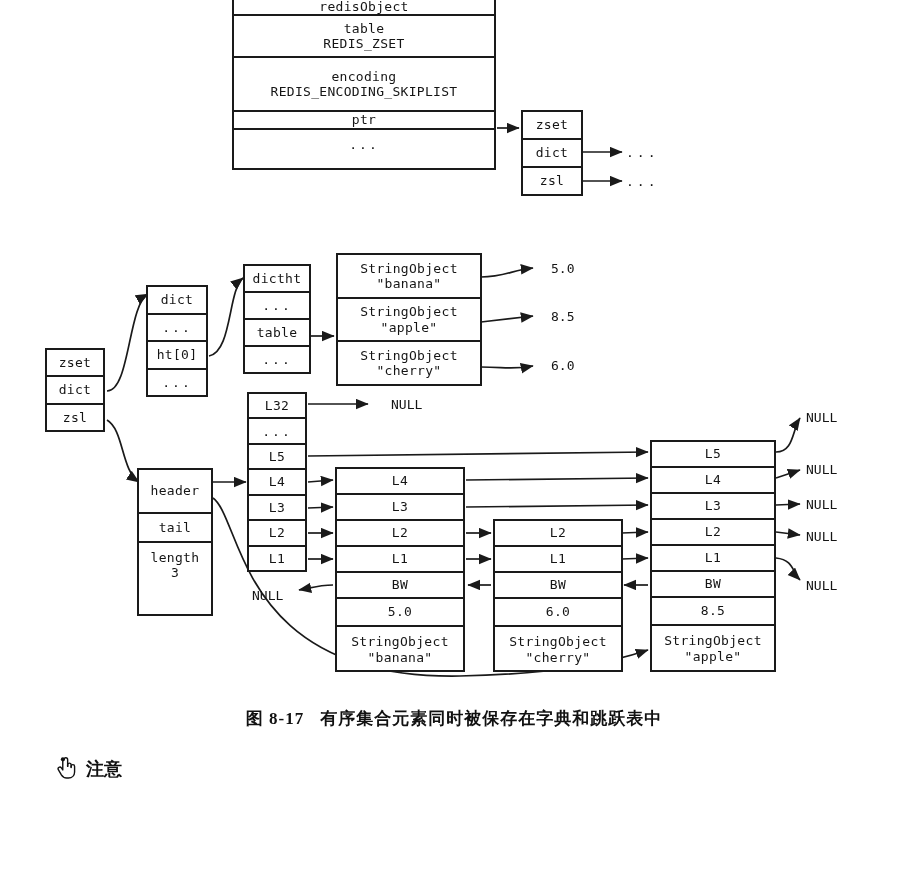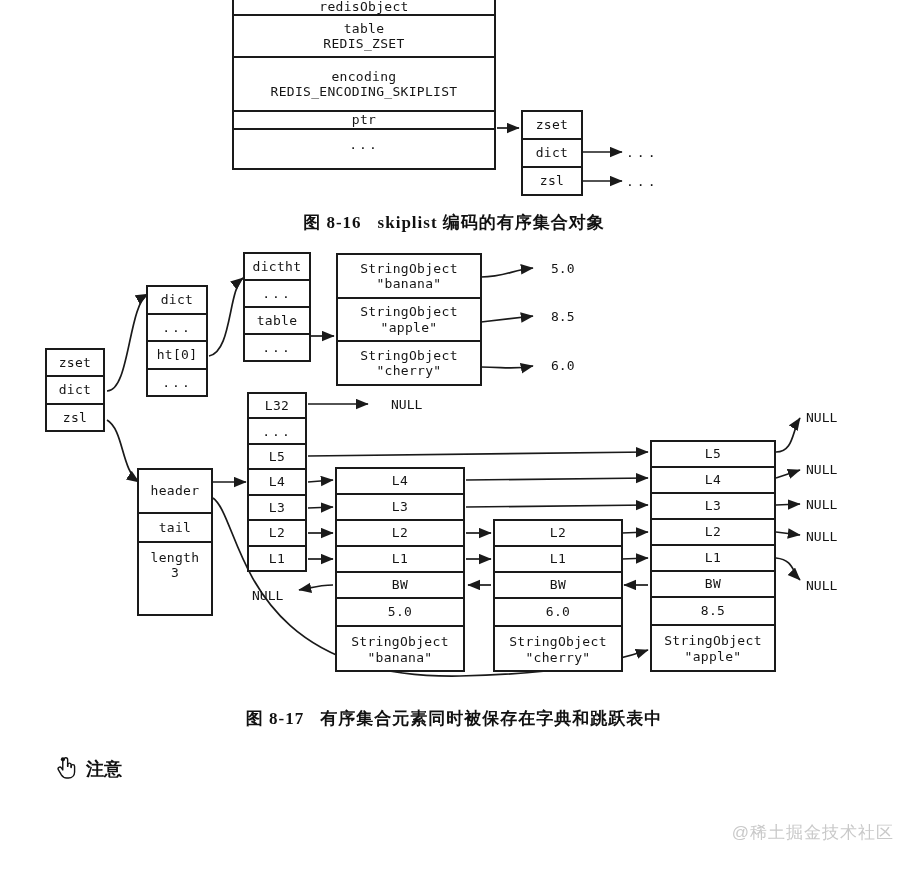--- a/index.html
+++ b/index.html
@@ -178,38 +178,35 @@
 
   <div class="box" style="left:521px;top:110px;width:62px;height:86px;">
     <div class="cell">zset</div>
     <div class="cell">dict</div>
     <div class="cell">zsl</div>
   </div>
 
   <div class="label dots" style="left:626px;top:145px;letter-spacing:3px;">...</div>
   <div class="label dots" style="left:626px;top:174px;letter-spacing:3px;">...</div>
 
-  <div class="caption" style="top:211px;">
-    <span class="num">图 8-16</span><span>skiplist 编码的有序集合对象</span>
-  </div>
 
   <div class="box" style="left:45px;top:348px;width:60px;height:84px;">
     <div class="cell">zset</div>
     <div class="cell">dict</div>
     <div class="cell">zsl</div>
   </div>
 
   <div class="box" style="left:146px;top:285px;width:62px;height:112px;">
     <div class="cell">dict</div>
     <div class="cell dots">...</div>
     <div class="cell">ht[0]</div>
     <div class="cell dots">...</div>
   </div>
 
-  <div class="box" style="left:243px;top:252px;width:68px;height:110px;">
+  <div class="box" style="left:243px;top:264px;width:68px;height:110px;">
     <div class="cell">dictht</div>
     <div class="cell dots">...</div>
     <div class="cell">table</div>
     <div class="cell dots">...</div>
   </div>
 
   <div class="box" style="left:336px;top:253px;width:146px;height:133px;">
     <div class="cell">StringObject
 "banana"</div>
     <div class="cell">StringObject
@@ -291,15 +288,14 @@
           <path d="M9.2 3.4c0-1 .8-1.8 1.7-1.8s1.7.8 1.7 1.8v6"></path>
           <path d="M12.6 9.6V8.2c0-.9.7-1.6 1.6-1.6s1.6.7 1.6 1.6v2"></path>
           <path d="M15.8 10.6V9.6c0-.9.7-1.6 1.6-1.6s1.6.7 1.6 1.6v5.1c0 3.3-2.4 5.6-5.6 5.6h-1.7c-2.4 0-3.8-1-4.9-2.8L4 12.6c-.5-.8-.2-1.8.6-2.2.8-.4 1.7-.1 2.2.6l1.3 1.9V3.4"></path>
           <circle cx="8.2" cy="3.1" r="1.9" fill="#111" stroke="none"></circle>
         </svg>
       </span>
       <span>注意</span>
     </div>
   </div>
 
-  <div class="watermark">@稀土掘金技术社区</div>
 
 </div>
 
 </body></html>

